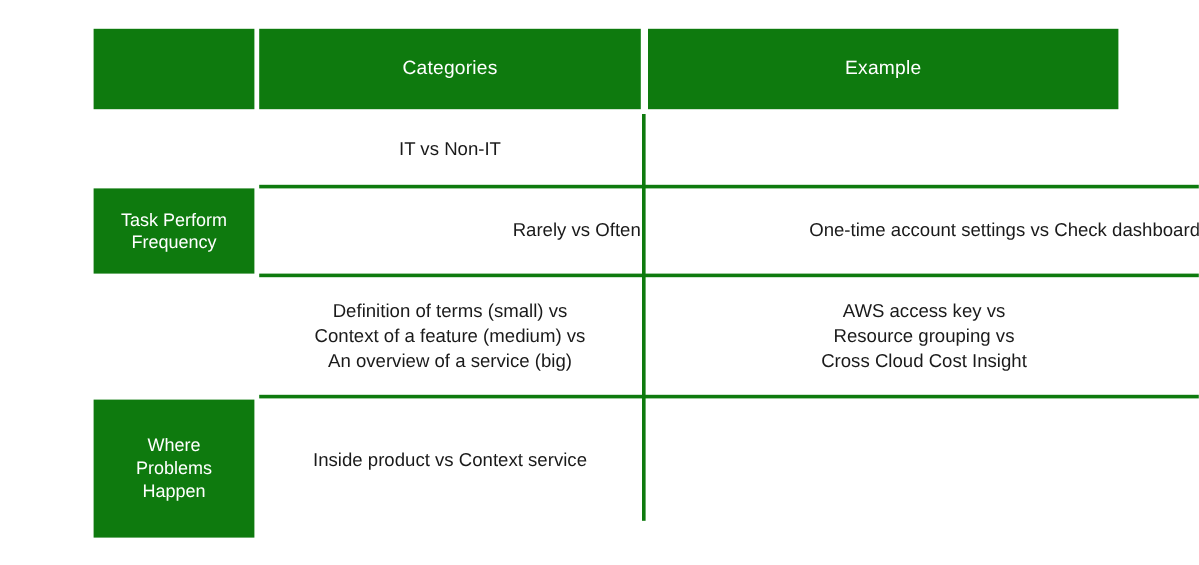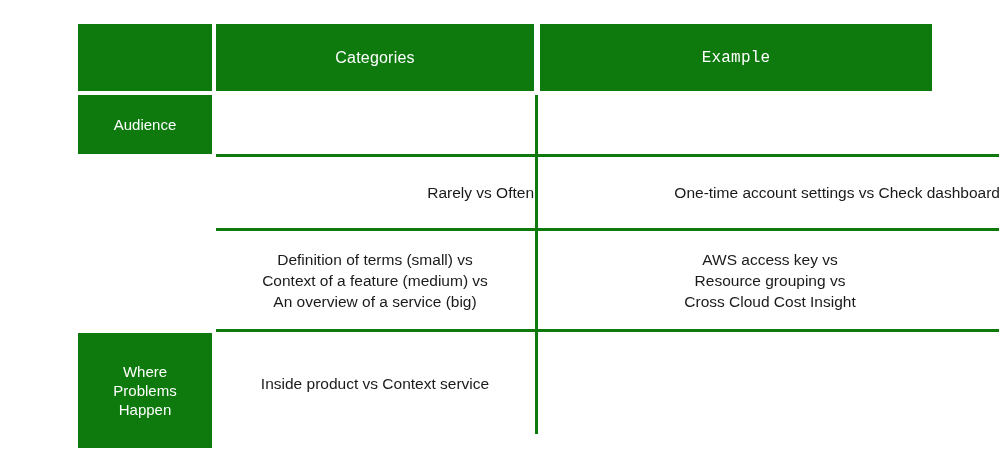--- a/index.html
+++ b/index.html
@@ -47,21 +47,21 @@
     position: absolute;
     top: 0;
     height: 67px;
     background: #0E7A0E;
     display: flex;
     align-items: center;
     justify-content: center;
   }
   .hdr-corner  { left: 0px;   width: 134px; }
   .hdr-cats    { left: 138px; width: 318px; }
-  .hdr-example { left: 462px; width: 392px; font-family: Liberation Mono, monospace; }
+  .hdr-example { left: 462px; width: 392px; }
 
   .hdr-label {
     color: #ffffff;
     font-size: 16px;
     line-height: 20px;
     text-align: center;
     letter-spacing: .2px;
   }
 
   
@@ -145,24 +145,28 @@
       <span class="hdr-label">Example</span>
     </div>
   </div>
 
   <div class="vsep"></div>
 
   <div class="hsep sep1"></div>
   <div class="hsep sep2"></div>
   <div class="hsep sep3"></div>
 
-  <div class="row-label lbl-r1">
-    <span class="row-label-text">Audience</span>
+  <div class="cell cell-cat r1">
+    <span class="cell-text">IT  vs  Non-IT</span>
   </div>
 
+  <div class="row-label lbl-r2">
+    <span class="row-label-text">Task Perform
+Frequency</span>
+  </div>
   <div class="cell cell-cat r2">
     <span class="cell-text">Rarely  vs  Often</span>
   </div>
   <div class="cell cell-ex r2">
     <span class="cell-text">One-time account settings  vs  Check dashboard</span>
   </div>
 
   <div class="cell cell-cat r3">
     <span class="cell-text">Definition of terms (small)  vs
 Context of a feature (medium)  vs

